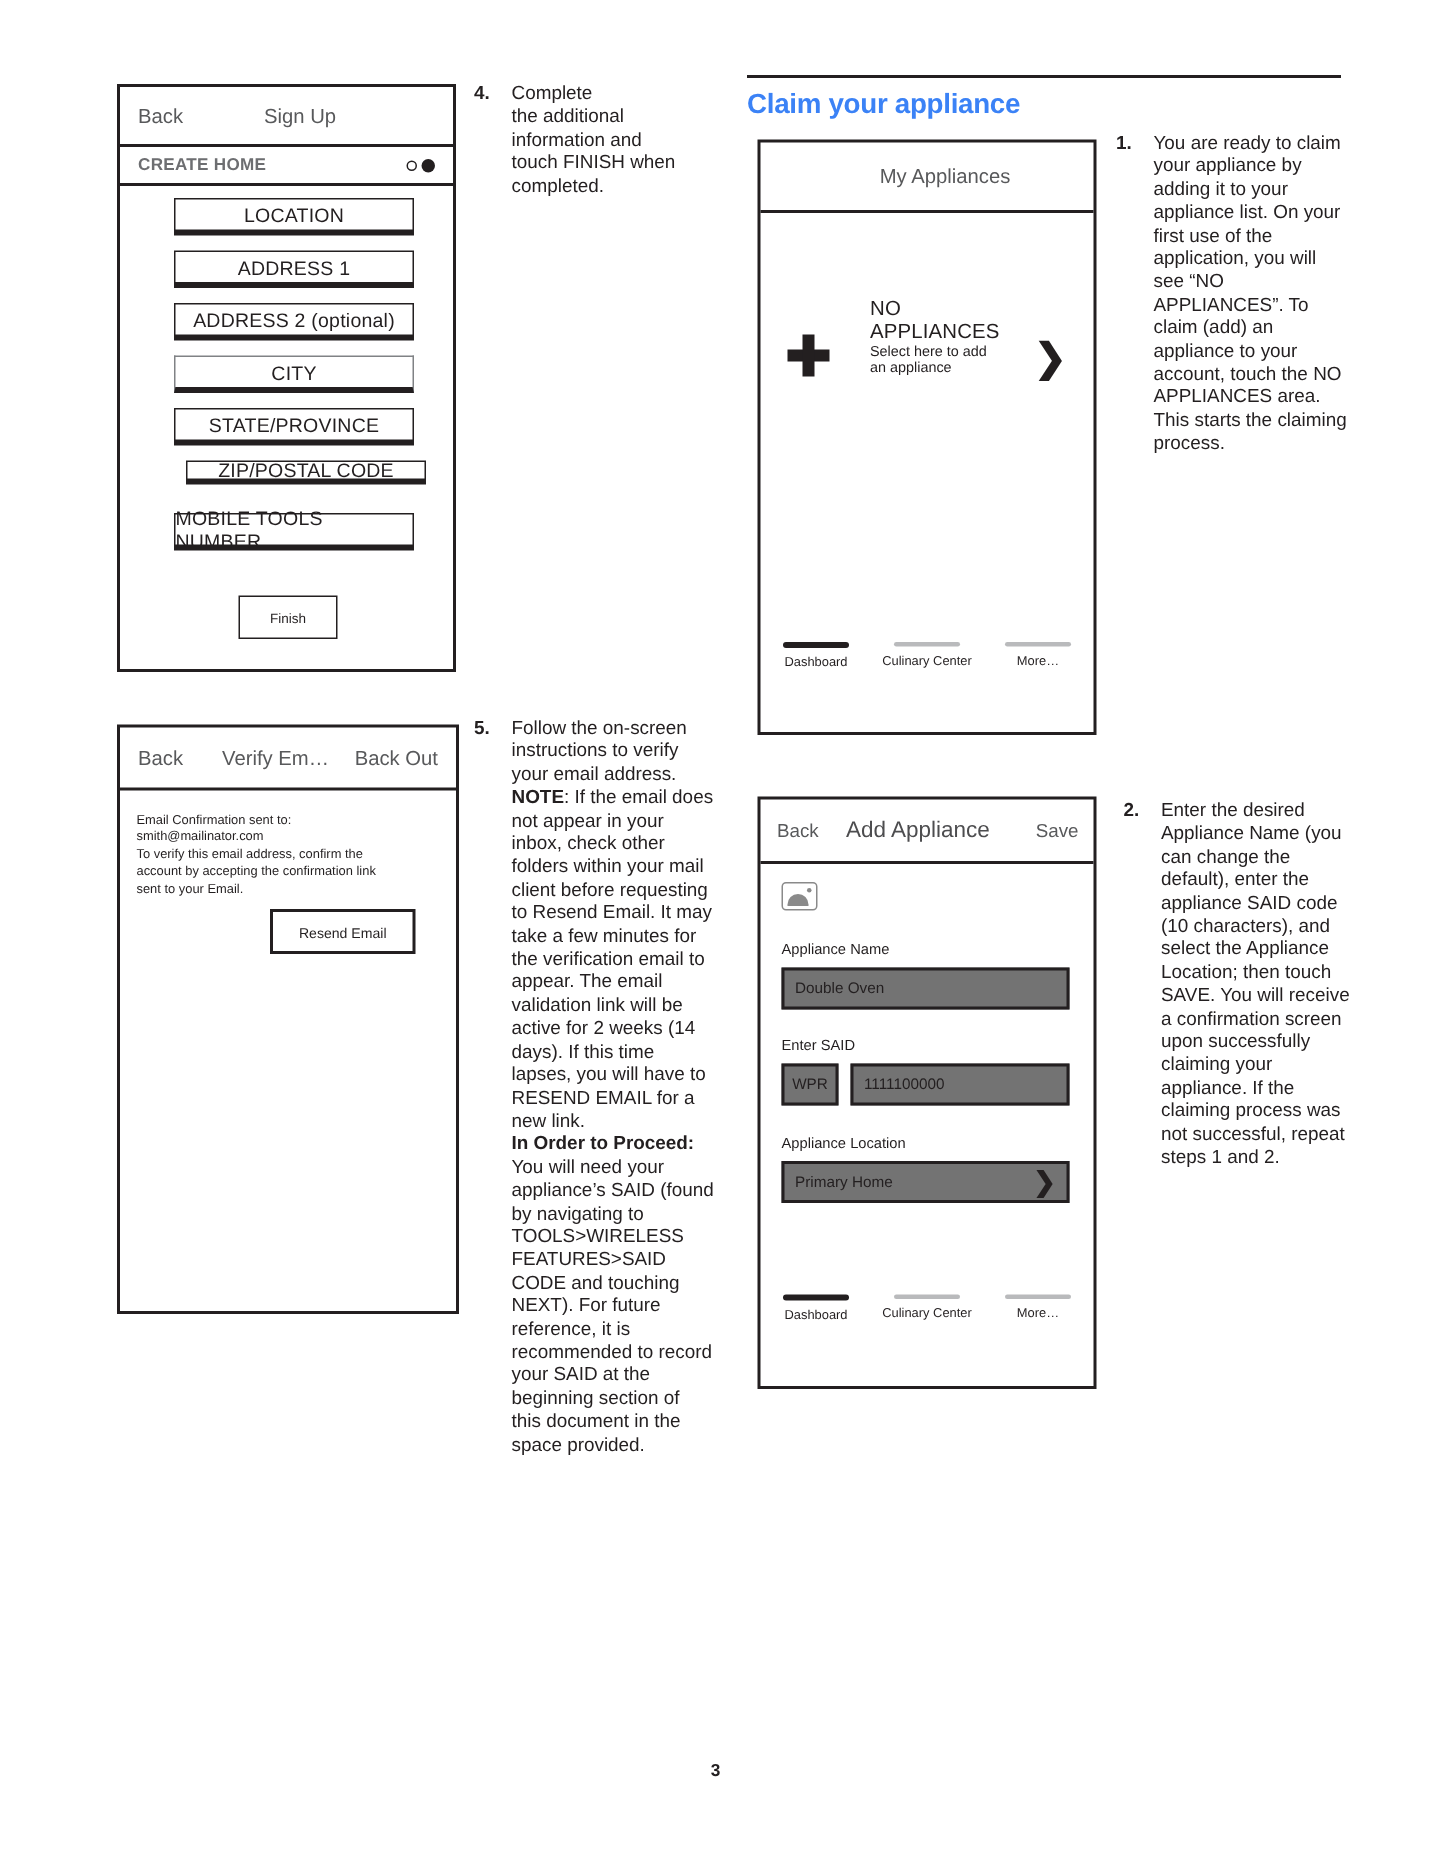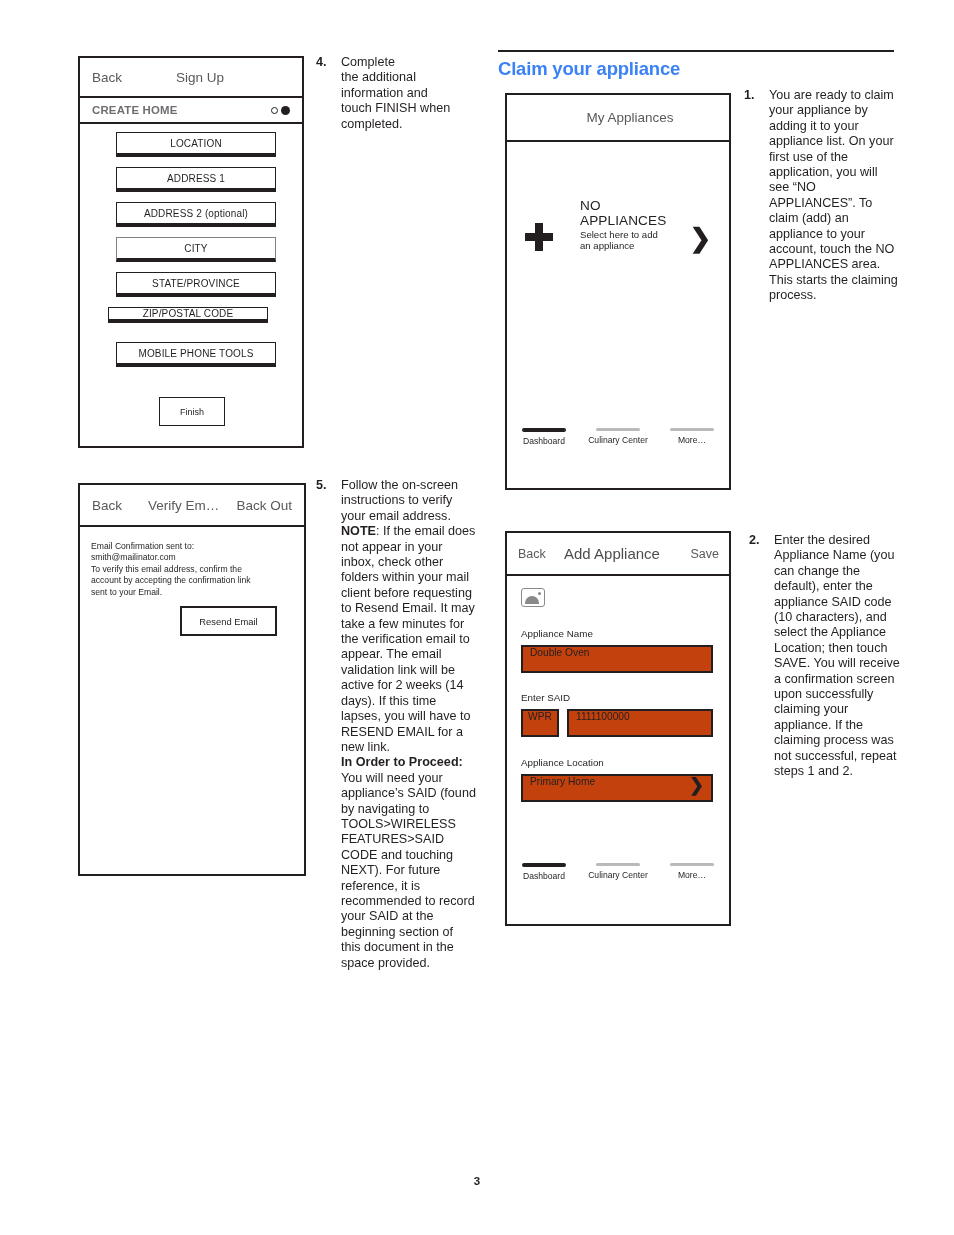--- a/index.html
+++ b/index.html
@@ -93,21 +93,21 @@
   
   .field {
     position: absolute;
     box-sizing: border-box;
     border: 1.4px solid #231f20;
     border-bottom-width: 4px;
     background: #fff;
     display: flex;
     align-items: center;
     justify-content: center;
-    font-size: 10px;
+    font-size: 13px;
     color: #231f20;
     letter-spacing: 0.15px;
   }
   .field.focus { border-color: #808285; border-bottom-color: #231f20; }
   .btn-finish {
     position: absolute;
     box-sizing: border-box;
     border: 1.3px solid #231f20;
     background: #fff;
     display: flex; align-items: center; justify-content: center;
@@ -197,22 +197,22 @@
   }
   .img-icon .sun {
     position: absolute; right: 3px; top: 2.5px;
     width: 3px; height: 3px; background: #8a8a8a; border-radius: 50%;
   }
   .f-label { position: absolute; font-size: 9.8px; color: #231f20; }
   .f-input {
     position: absolute;
     box-sizing: border-box;
     border: 2.1px solid #231f20;
-    background: #c2410c;
-    display: flex; 
+    background: #737373;
+    display: flex; align-items: center;
     padding: 0 7px;
     font-size: 10.2px;
     color: #231f20;
   }
   .f-input .arrow {
     margin-left: auto;
     font-size: 18px; font-weight: bold; line-height: 1;
   }
 
   .page-num {
@@ -252,25 +252,25 @@
     </div>
     <div class="field" style="left:36px; top:144px; width:160px; height:25px;">
       <span>ADDRESS 2 (optional)</span>
     </div>
     <div class="field focus" style="left:36px; top:179px; width:160px; height:25px;">
       <span>CITY</span>
     </div>
     <div class="field" style="left:36px; top:214px; width:160px; height:25px;">
       <span>STATE/PROVINCE</span>
     </div>
-    <div class="field" style="left:28px; top:249px; width:160px; height:16px;">
+    <div class="field" style="left:44px; top:249px; width:160px; height:16px;">
       <span>ZIP/POSTAL CODE</span>
     </div>
     <div class="field" style="left:36px; top:284px; width:160px; height:25px;">
-      <span>MOBILE PHONE TOOLS</span>
+      <span>MOBILE TOOLS NUMBER</span>
     </div>
 
     <div class="btn-finish" style="left:79px; top:339px; width:66px; height:29px;">
       <span>Finish</span>
     </div>
   </div>
 
   <div class="step" style="left:316px; top:55px; width:160px;">
     <span class="step-num">4.</span>
     <span class="step-body">

